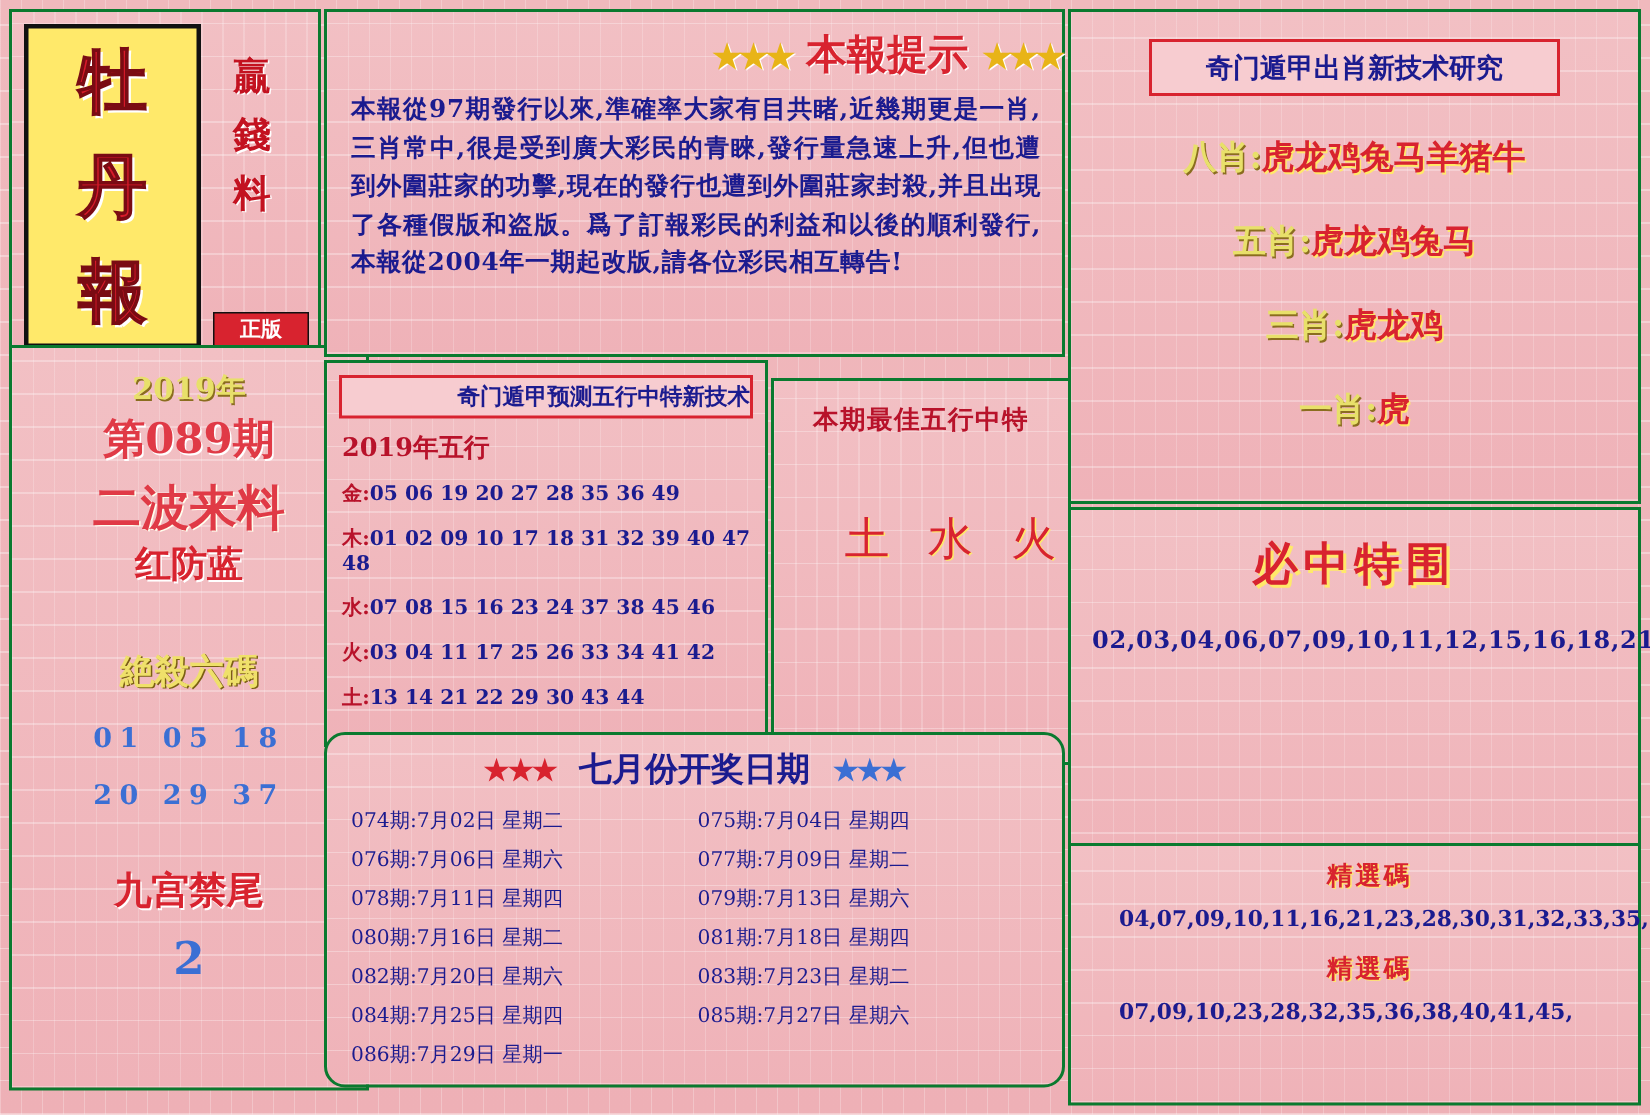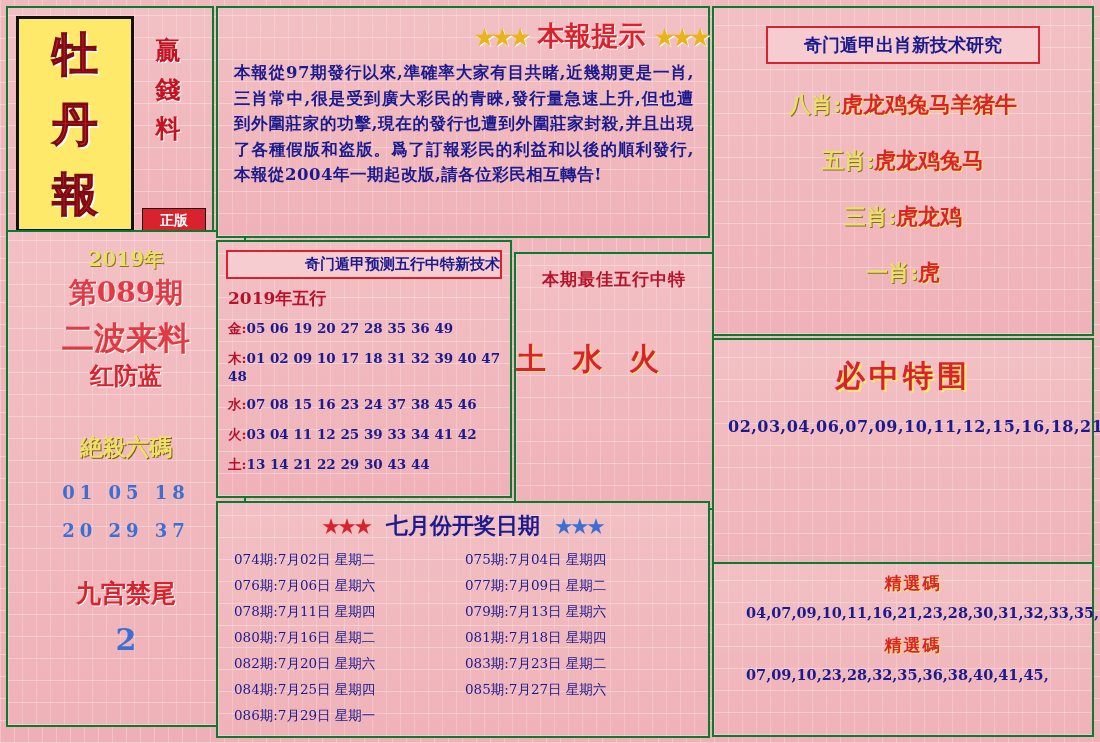--- a/index.html
+++ b/index.html
@@ -66,25 +66,25 @@
   .wx-head{margin:8px auto 0;width:272px;border:2px solid #d8232f;background:#f7ccd0;text-align:right;
      font-family:"DejaVu Serif",serif;font-weight:bold;font-size:15px;color:#1b1b8f;padding:3px 0;}
   .wx-sub{font-family:"DejaVu Serif",serif;font-weight:bold;font-size:17px;color:#b8122a;padding:8px 0 4px 10px;}
   .wx-row{font-family:"DejaVu Serif",serif;font-size:13.5px;color:#1b1b8f;font-weight:bold;padding:6px 0 6px 10px;}
   .wx-row b{color:#b8122a;}
 
   
   #best{left:514px;top:240px;width:200px;height:258px;margin-top:12px;}
   .best-title{text-align:center;font-family:"DejaVu Serif",serif;font-weight:bold;font-size:17px;color:#b8122a;
      padding-top:14px;letter-spacing:1px;}
-  .best-val{text-align:left;font-family:"DejaVu Serif",serif;font-weight:bold;font-size:30px;color:#d8232f;
+  .best-val{text-align:right;font-family:"DejaVu Serif",serif;font-weight:normal;font-size:30px;color:#d8232f;
      padding-top:48px;letter-spacing:8px;text-shadow:1px 1px 0 #ffe96a;}
 
   
-  #dates{left:216px;top:501px;width:494px;height:237px;}
+  #dates{left:216px;top:488px;width:494px;height:237px;border-radius:14px;}
   .dates-title{text-align:center;font-family:"DejaVu Serif",serif;font-weight:bold;font-size:22px;color:#1b1b8f;
      padding-top:8px;}
   .star{color:#d8232f;font-size:19px;letter-spacing:-1px;}
   .star.b{color:#3b6fd4;}
   .dates-grid{display:grid;grid-template-columns:1fr 1fr;padding:6px 12px 0 16px;}
   .dcell{font-family:"DejaVu Serif",serif;font-size:13.5px;color:#1b1b8f;font-weight:normal;padding:4px 0;}
 
   
   #musthit{left:712px;top:338px;width:382px;height:264px;}
   .mh-title{text-align:center;font-family:"DejaVu Serif",serif;font-weight:bold;font-size:30px;color:#d8232f;
@@ -163,21 +163,21 @@
     <div class="wx-row">
       <b>金:</b><span>05 06 19 20 27 28 35 36 49</span>
     </div>
     <div class="wx-row">
       <b>木:</b><span>01 02 09 10 17 18 31 32 39 40 47 48</span>
     </div>
     <div class="wx-row">
       <b>水:</b><span>07 08 15 16 23 24 37 38 45 46</span>
     </div>
     <div class="wx-row">
-      <b>火:</b><span>03 04 11 12 25 39 33 34 41 42</span>
+      <b>火:</b><span>03 04 11 17 25 26 33 34 41 42</span>
     </div>
     <div class="wx-row">
       <b>土:</b><span>13 14 21 22 29 30 43 44</span>
     </div>
   </div>
 
   <div class="panel" id="best">
     <div class="best-title">本期最佳五行中特</div>
     <div class="best-val">土 水 火</div>
   </div>

